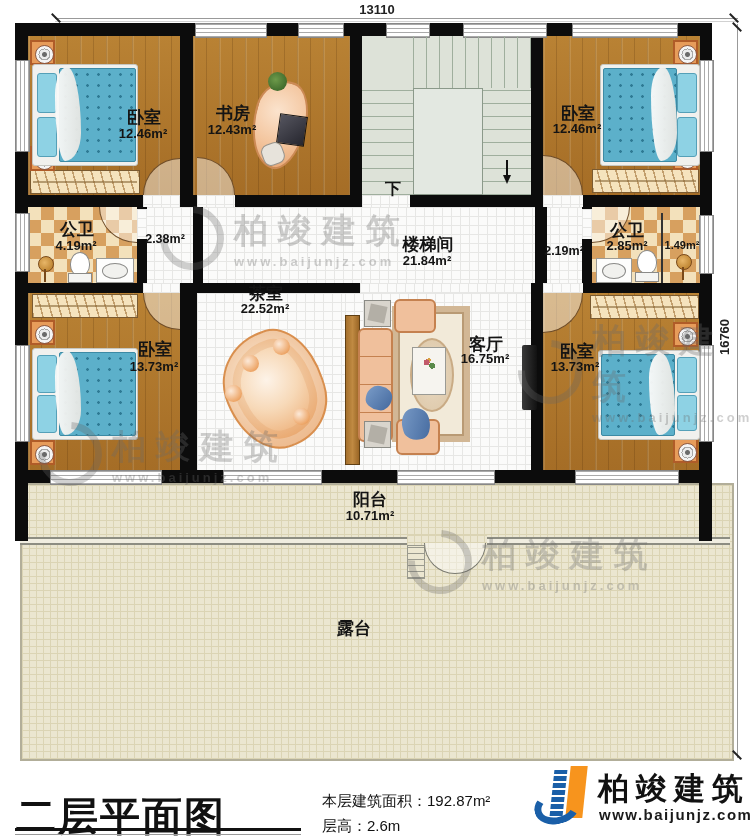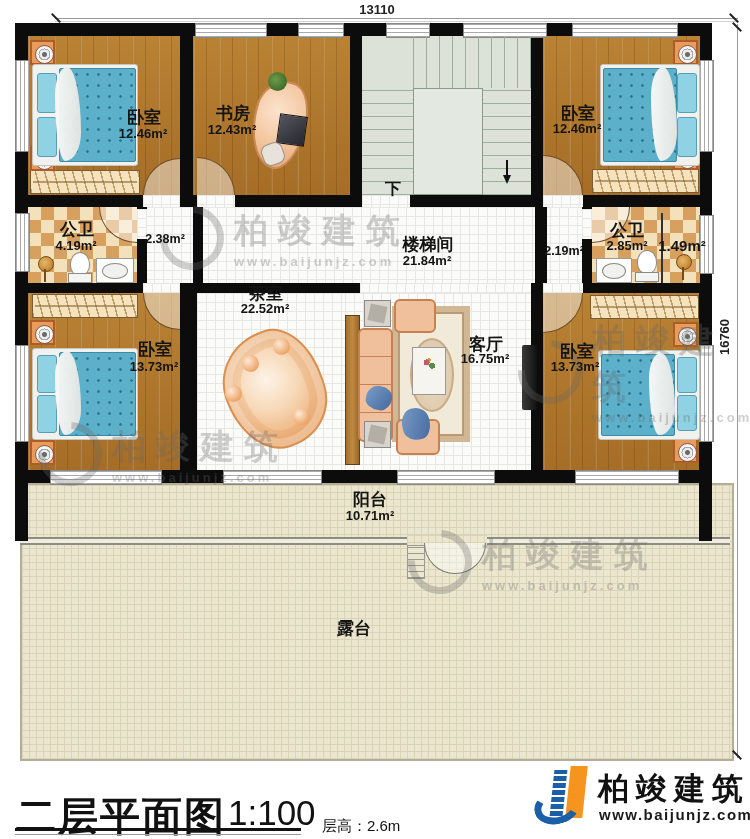--- a/index.html
+++ b/index.html
@@ -54,21 +54,21 @@
   
   .treads-h{background-image:repeating-linear-gradient(0deg,#9fae9d 0 1px,transparent 1px 13px);}
   .treads-v{background-image:repeating-linear-gradient(90deg,#9fae9d 0 1px,transparent 1px 13px);}
   .platform{background:#e3e8e1;border:1.5px solid #8b998a;box-sizing:border-box;}
   
   .lbl{position:absolute;transform:translate(-50%,-50%);color:#141414;font-weight:bold;
        white-space:nowrap;text-align:center;line-height:1.05;}
   .rname{font-size:17px;}
   .rarea{font-size:13px;}
   .sarea{font-size:12.5px;}
-  .tiny{font-size:15px;}
+  .tiny{font-size:11px;}
   
   .wm{position:absolute;display:flex;align-items:center;gap:10px;color:rgba(105,105,105,.32);pointer-events:none;}
   .wm-ring{width:50px;height:50px;border:7px solid rgba(105,105,105,.30);border-radius:50%;
            border-top-color:transparent;transform:rotate(-42deg);flex:0 0 auto;}
   .wm-brand{font-size:34px;font-weight:bold;letter-spacing:10px;}
   .wm-url{font-size:13px;font-weight:bold;letter-spacing:3px;}
   
   .dimline{background:#999;}
   .dimtick{width:12px;height:2px;background:#222;transform:rotate(45deg);}
   .dimtext{position:absolute;font-size:13px;font-weight:bold;color:#222;transform:translate(-50%,-50%);}
@@ -331,23 +331,23 @@
   <div class="a dimline" style="left:55px;top:21px;width:683px;height:1px;opacity:.45;"></div>
   <div class="a dimtick" style="left:50px;top:17px;"></div>
   <div class="a dimtick" style="left:728px;top:17px;"></div>
   <div class="dimtext" style="left:377px;top:9px;">13110</div>
   <div class="a dimline" style="left:737px;top:24px;width:1px;height:734px;"></div>
   <div class="a dimtick" style="left:731px;top:26px;"></div>
   <div class="a dimtick" style="left:731px;top:754px;"></div>
   <div class="dimtext dimtext-v" style="left:724px;top:337px;">16760</div>
 
   <div class="a ft-title" style="left:16px;top:789px;">二层平面图</div>
-  <div class="a ft-scale" style="left:228px;top:793px;">1:100</div>
   <div class="a" style="left:15px;top:828px;width:286px;height:3px;background:#111;"></div>
   <div class="a" style="left:15px;top:834px;width:286px;height:1px;background:#999;"></div>
+  <div class="a ft-small" style="left:322px;top:792px;">本层建筑面积：192.87m²</div>
   <div class="a ft-small" style="left:322px;top:817px;">层高：2.6m</div>
   <div class="a" style="left:536px;top:766px;width:56px;height:62px;">
     <div class="a" style="left:16px;top:4px;width:13px;height:46px;transform:skewX(-6deg);background:repeating-linear-gradient(0deg,#1a5fa8 0 5px,#fff 5px 7px);"></div>
     <div class="a" style="left:32px;top:0;width:17px;height:52px;transform:skewX(-6deg);background:#f7941d;"></div>
     <div class="a" style="left:-2px;top:24px;width:46px;height:34px;border:7px solid transparent;border-left-color:#1a5fa8;border-bottom-color:#1a5fa8;border-radius:50%;transform:rotate(-15deg);box-sizing:border-box;"></div>
   </div>
   <div class="a ft-brand" style="left:598px;top:768px;">柏竣建筑</div>
   <div class="a ft-url" style="left:599px;top:806px;">www.baijunjz.com</div>
 
 </div>

